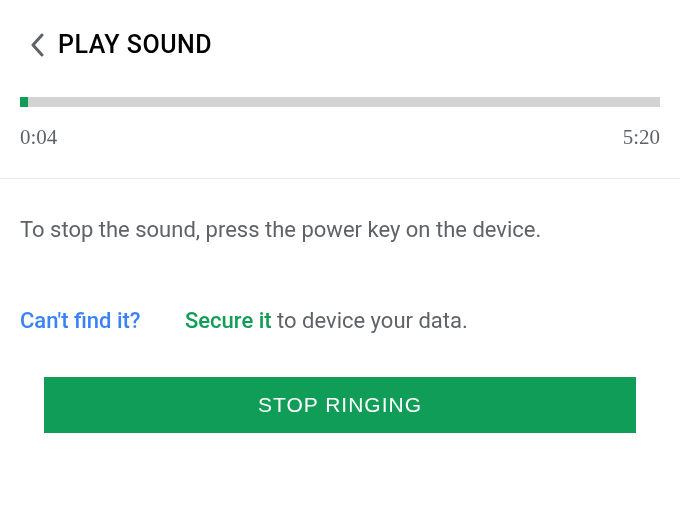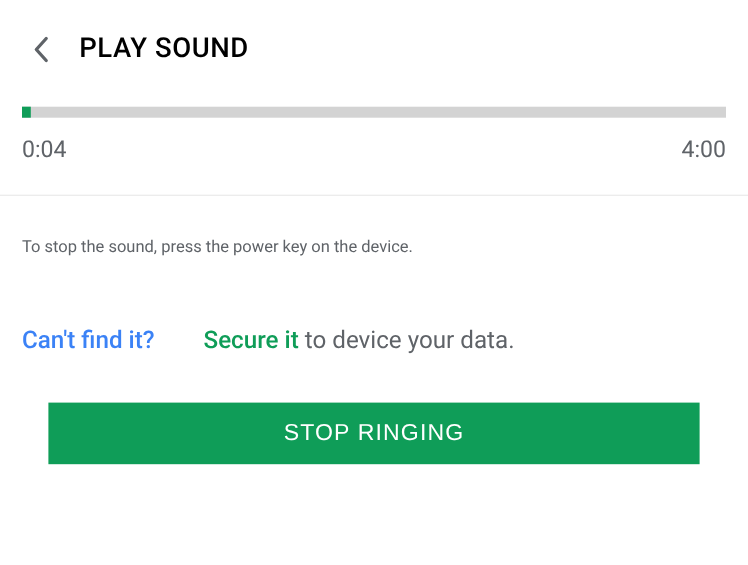--- a/index.html
+++ b/index.html
@@ -17,21 +17,21 @@
     .container {
       width: 100%;
       height: 100%;
       display: flex;
       flex-direction: column;
     }
     .header {
       display: flex;
       align-items: center;
       padding: 30px 20px 28px 30px;
-      gap: 28px;
+      gap: 14px;
     }
     .back-icon {
       width: 14px;
       height: 24px;
       cursor: pointer;
       display: flex;
       align-items: center;
       justify-content: center;
     }
     .back-icon svg {
@@ -39,20 +39,21 @@
       height: 24px;
     }
     .title {
       font-size: 25px;
       font-weight: 500;
       color: #000000;
       letter-spacing: 0.5px;
     }
     .progress-section {
       padding: 10px 20px 28px 20px;
+      font-family: Liberation Serif, serif;
     }
     .progress-bar {
       width: 100%;
       height: 10px;
       background: #D3D3D3;
       position: relative;
       margin-bottom: 18px;
     }
     .progress-fill {
       position: absolute;
@@ -70,21 +71,21 @@
     }
     .divider {
       height: 1px;
       background: #E8E8E8;
       width: 100%;
     }
     .message-section {
       padding: 36px 20px 0 20px;
     }
     .instruction {
-      font-size: 15px;
+      font-size: 22px;
       color: #5F6368;
       margin-bottom: 60px;
       line-height: 1.4;
     }
     .cant-find-line {
       font-size: 22px;
       color: #5F6368;
       line-height: 1.4;
     }
     .cant-find-bold {
@@ -127,21 +128,21 @@
     </div>
     <div class="title">PLAY SOUND</div>
   </div>
 
   <div class="progress-section">
     <div class="progress-bar">
       <div class="progress-fill" style="width:1.3%"></div>
     </div>
     <div class="time-labels">
       <span>0:04</span>
-      <span>4:00</span>
+      <span>5:20</span>
     </div>
   </div>
 
   <div class="divider"></div>
 
   <div class="message-section">
     <div class="instruction">To stop the sound, press the power key on the device.</div>
     <div class="cant-find-line">
       <span class="cant-find-bold">Can't find it? </span><span class="secure-link">Secure it</span><span> to device your data.</span>
     </div>

